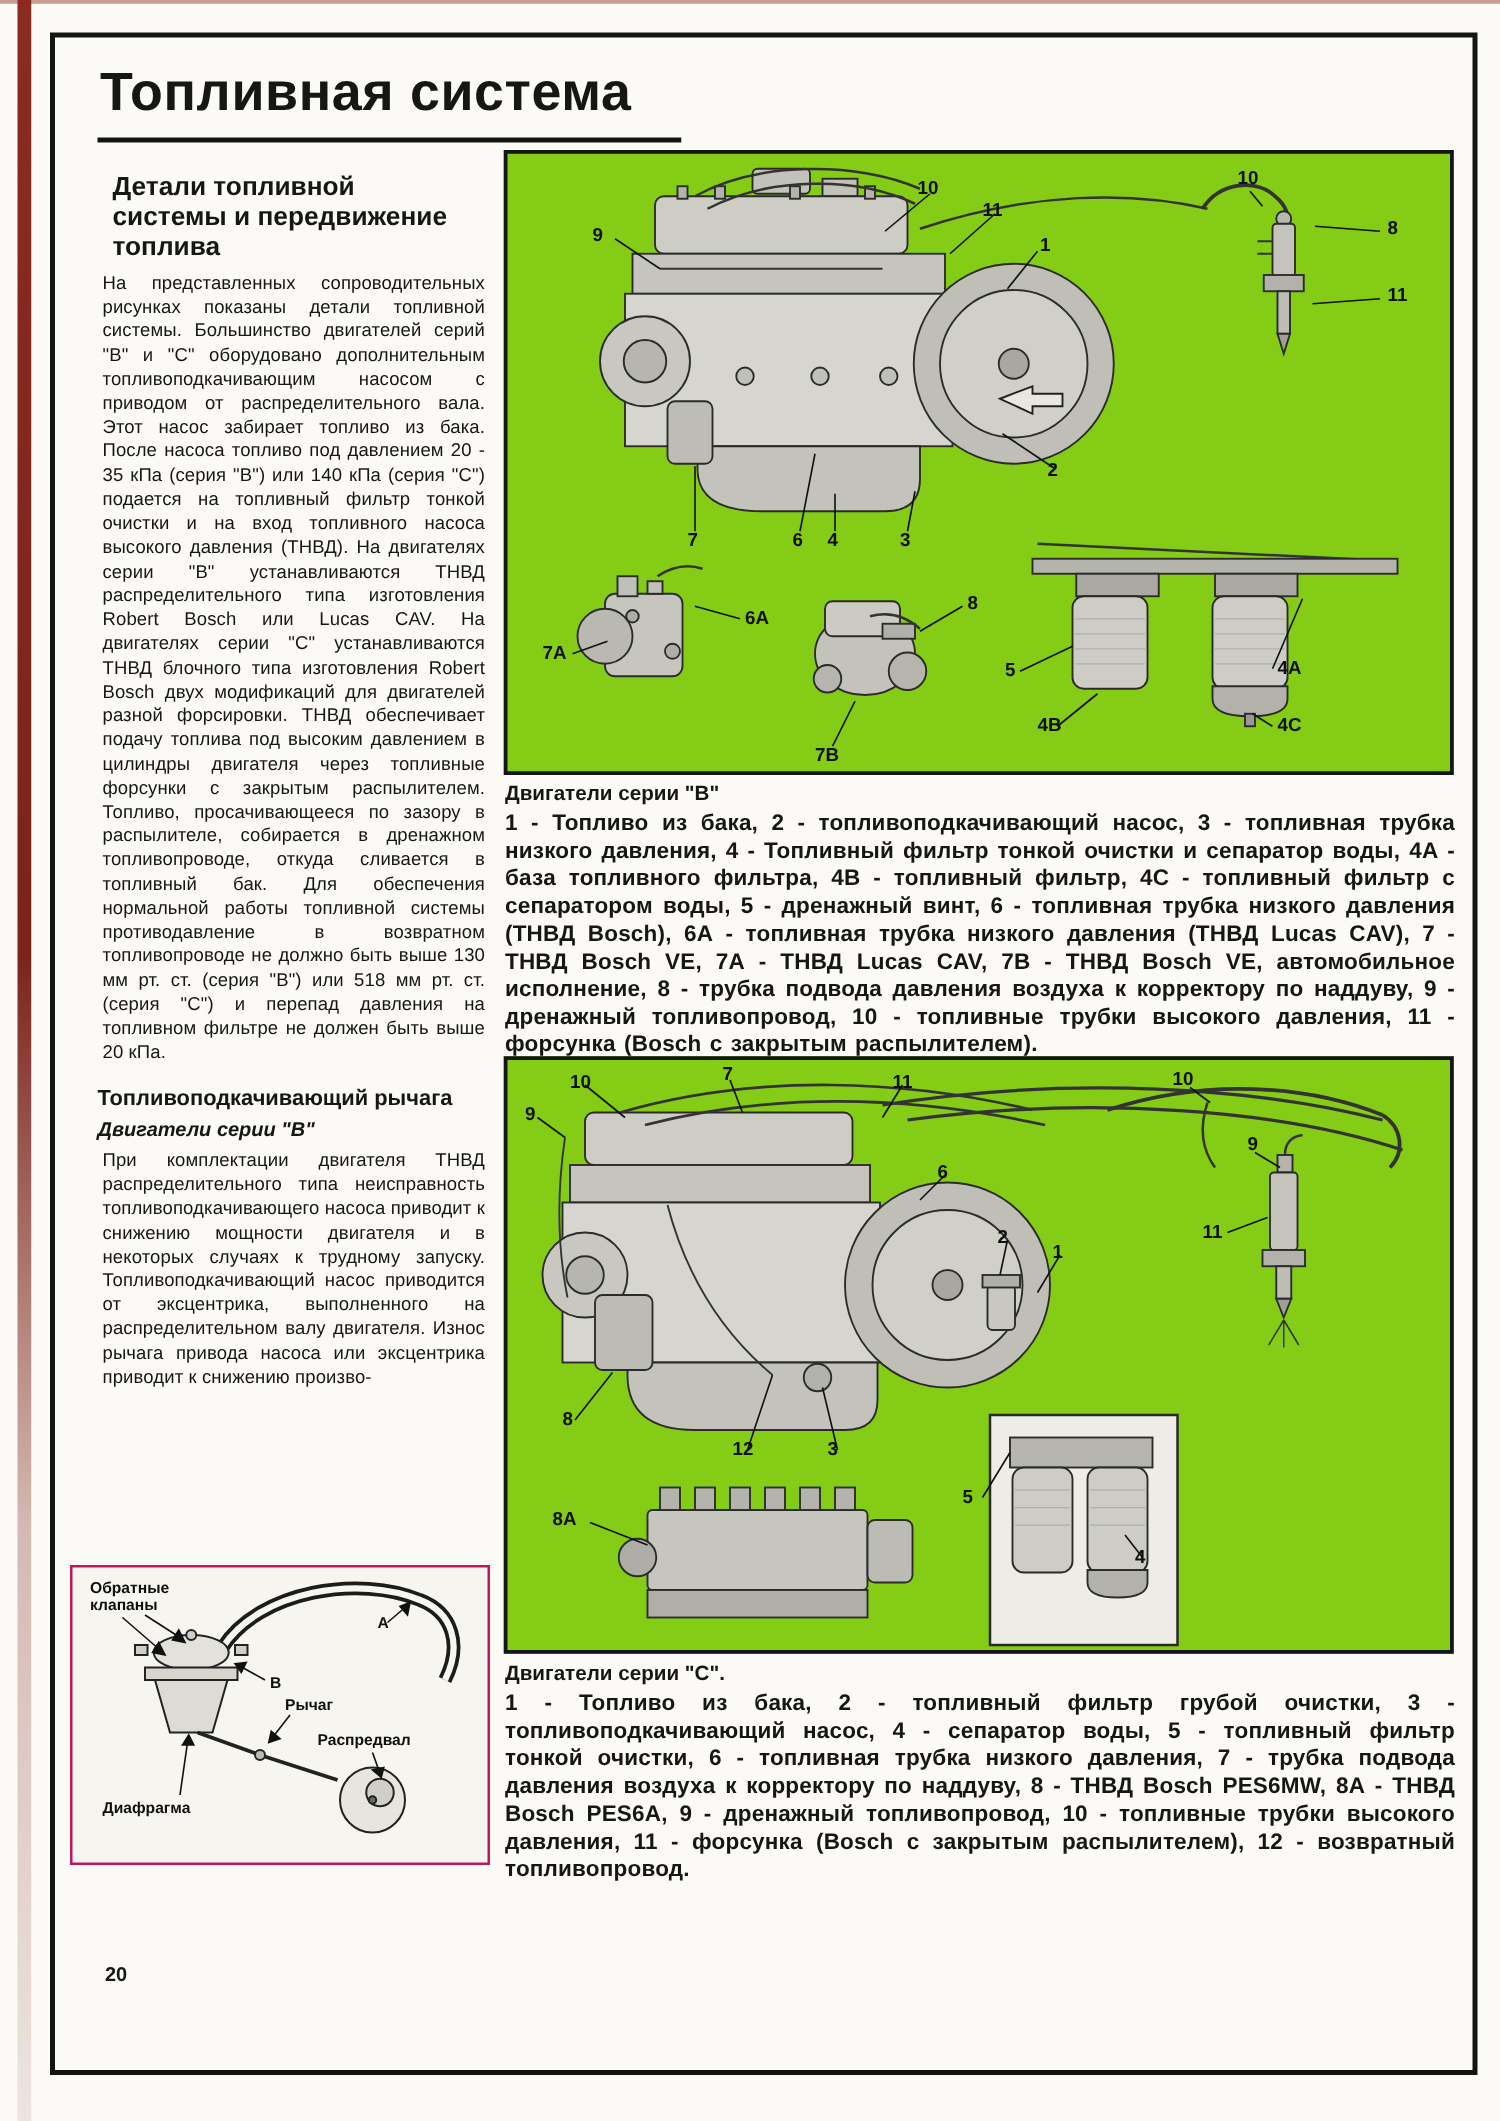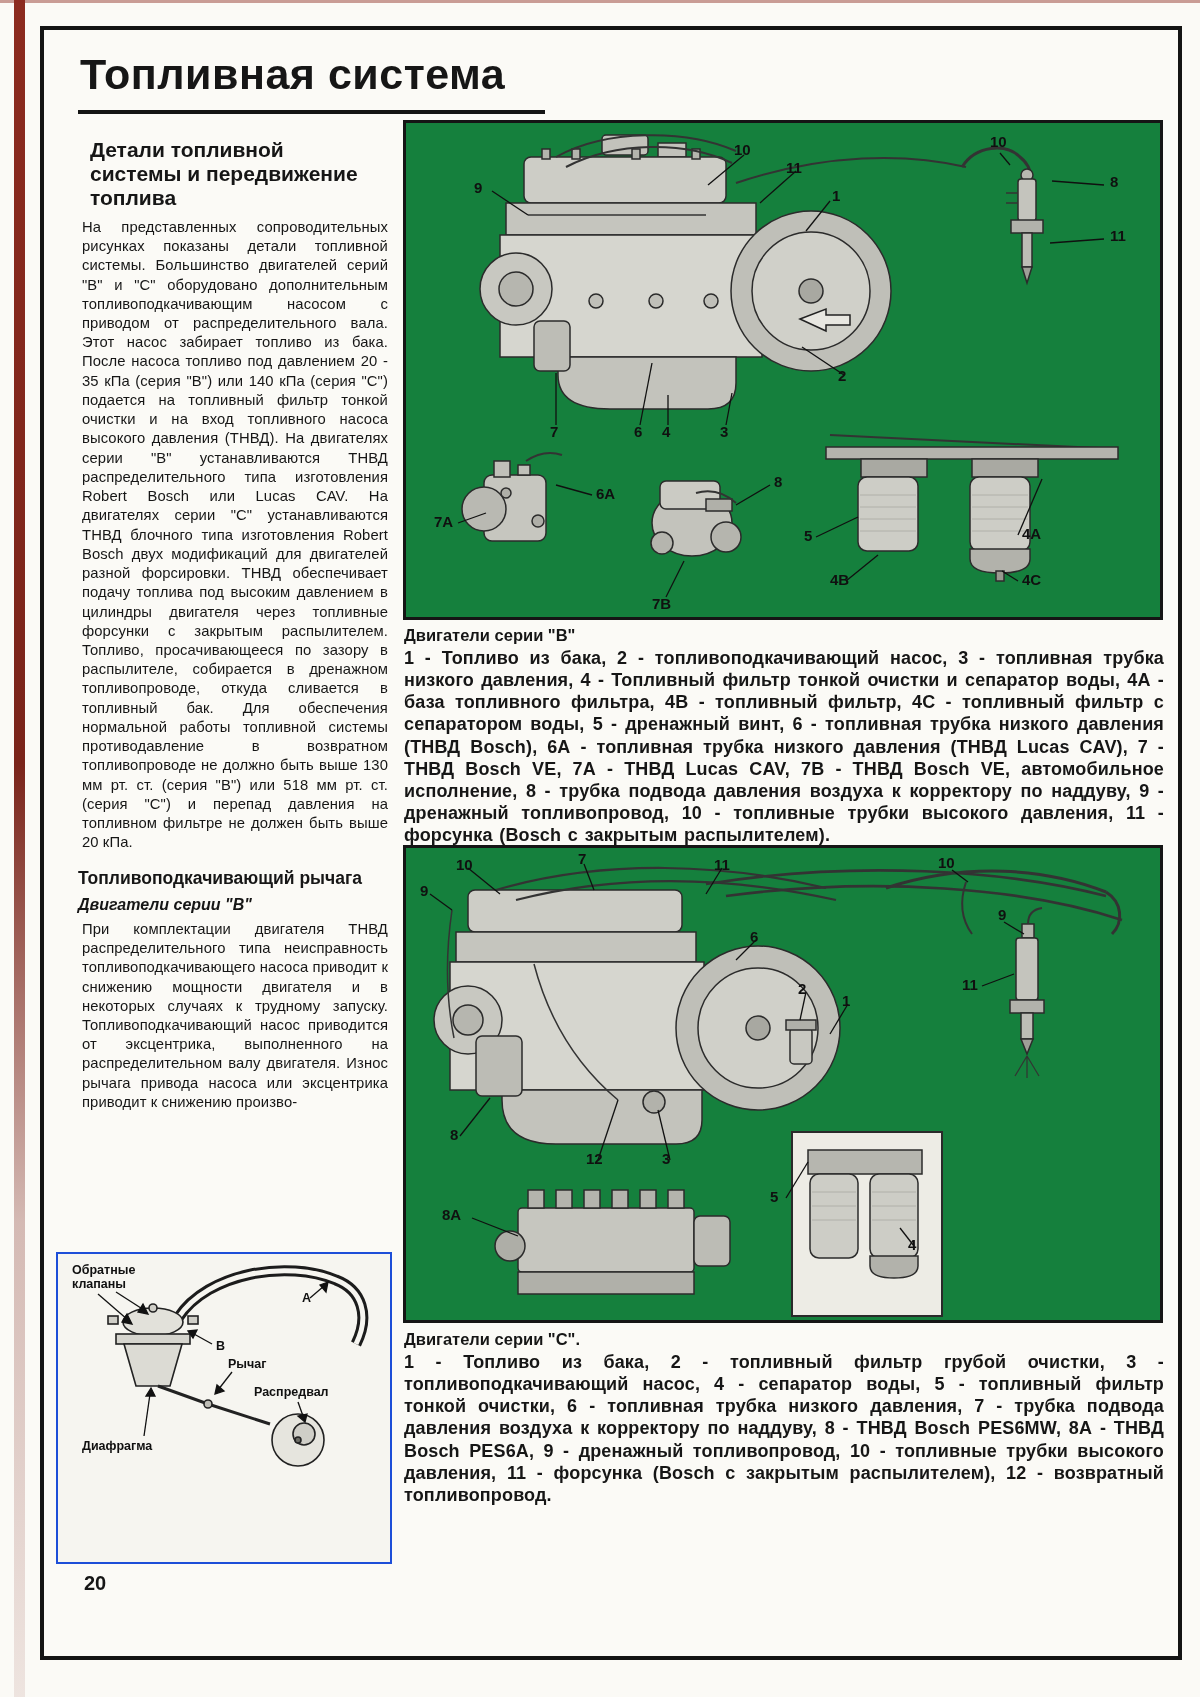--- a/index.html
+++ b/index.html
@@ -10,30 +10,30 @@
          background:linear-gradient(180deg,#8c2b1f 0%,#7a241a 45%,rgba(122,36,26,.30) 72%,rgba(122,36,26,.10) 100%)}
   .top-edge{position:absolute;top:0;left:0;width:100%;height:3px;background:rgba(140,43,31,.45)}
   .frame{position:absolute;left:40px;top:26px;width:1142px;height:1634px;border:4px solid #141414}
   .title{position:absolute;left:80px;top:50px;margin:0;font-size:43px;font-weight:bold;letter-spacing:.5px}
   .title-rule{position:absolute;left:78px;top:110px;width:467px;height:4px;background:#141414}
   .leftcol{position:absolute;left:78px;top:126px;width:314px}
   .leftcol h2{font-size:21px;font-weight:bold;margin:12px 12px 8px;line-height:1.14}
   .leftcol h3{font-size:17.5px;font-weight:bold;margin:16px 0 6px;line-height:1.1}
   .leftcol h4{font-size:16px;font-weight:bold;font-style:italic;margin:8px 0 6px}
   .leftcol p{font-size:14.8px;line-height:1.3;text-align:justify;margin:0 4px 10px;letter-spacing:.1px}
-  .figbox{position:absolute;background:#15803d;border:3px solid #151515}
+  .figbox{position:absolute;background:#84cc16;border:3px solid #151515}
   #figbox-b{left:403px;top:120px;width:760px;height:500px}
   #figbox-c{left:403px;top:845px;width:760px;height:478px}
   .caption{position:absolute;left:404px;width:760px;font-weight:bold}
   #caption-b{top:626px}
   #caption-c{top:1330px}
   .cap-title{font-size:16.5px;margin:0 0 2px;font-weight:bold}
   .cap-body{font-size:18px;line-height:1.23;text-align:justify;margin:0;letter-spacing:.15px;word-spacing:1.5px}
-  .pumpbox{position:absolute;left:56px;top:1252px;width:336px;height:312px;border:2px solid #1d4ed8;background:#f6f5f0}
-  .pagenum{position:absolute;left:84px;top:1572px;font-size:20px;font-weight:bold}
+  .pumpbox{position:absolute;left:56px;top:1252px;width:336px;height:240px;border:2px solid #be185d;background:#f6f5f0}
+  .pagenum{position:absolute;left:84px;top:1572px;font-size:16px;font-weight:bold}
   svg{display:block}
   svg text{font-family:"Liberation Sans",sans-serif;font-weight:bold;fill:#101010}
   .callout{font-size:15px}
   .plabel{font-size:12.5px}
   .leader{stroke:#101010;stroke-width:1.3;fill:none}
   .pipe{stroke:#333;fill:none}
   .part{stroke:#2b2b2b;stroke-width:1.5}
 </style>
 </head>
 <body>

